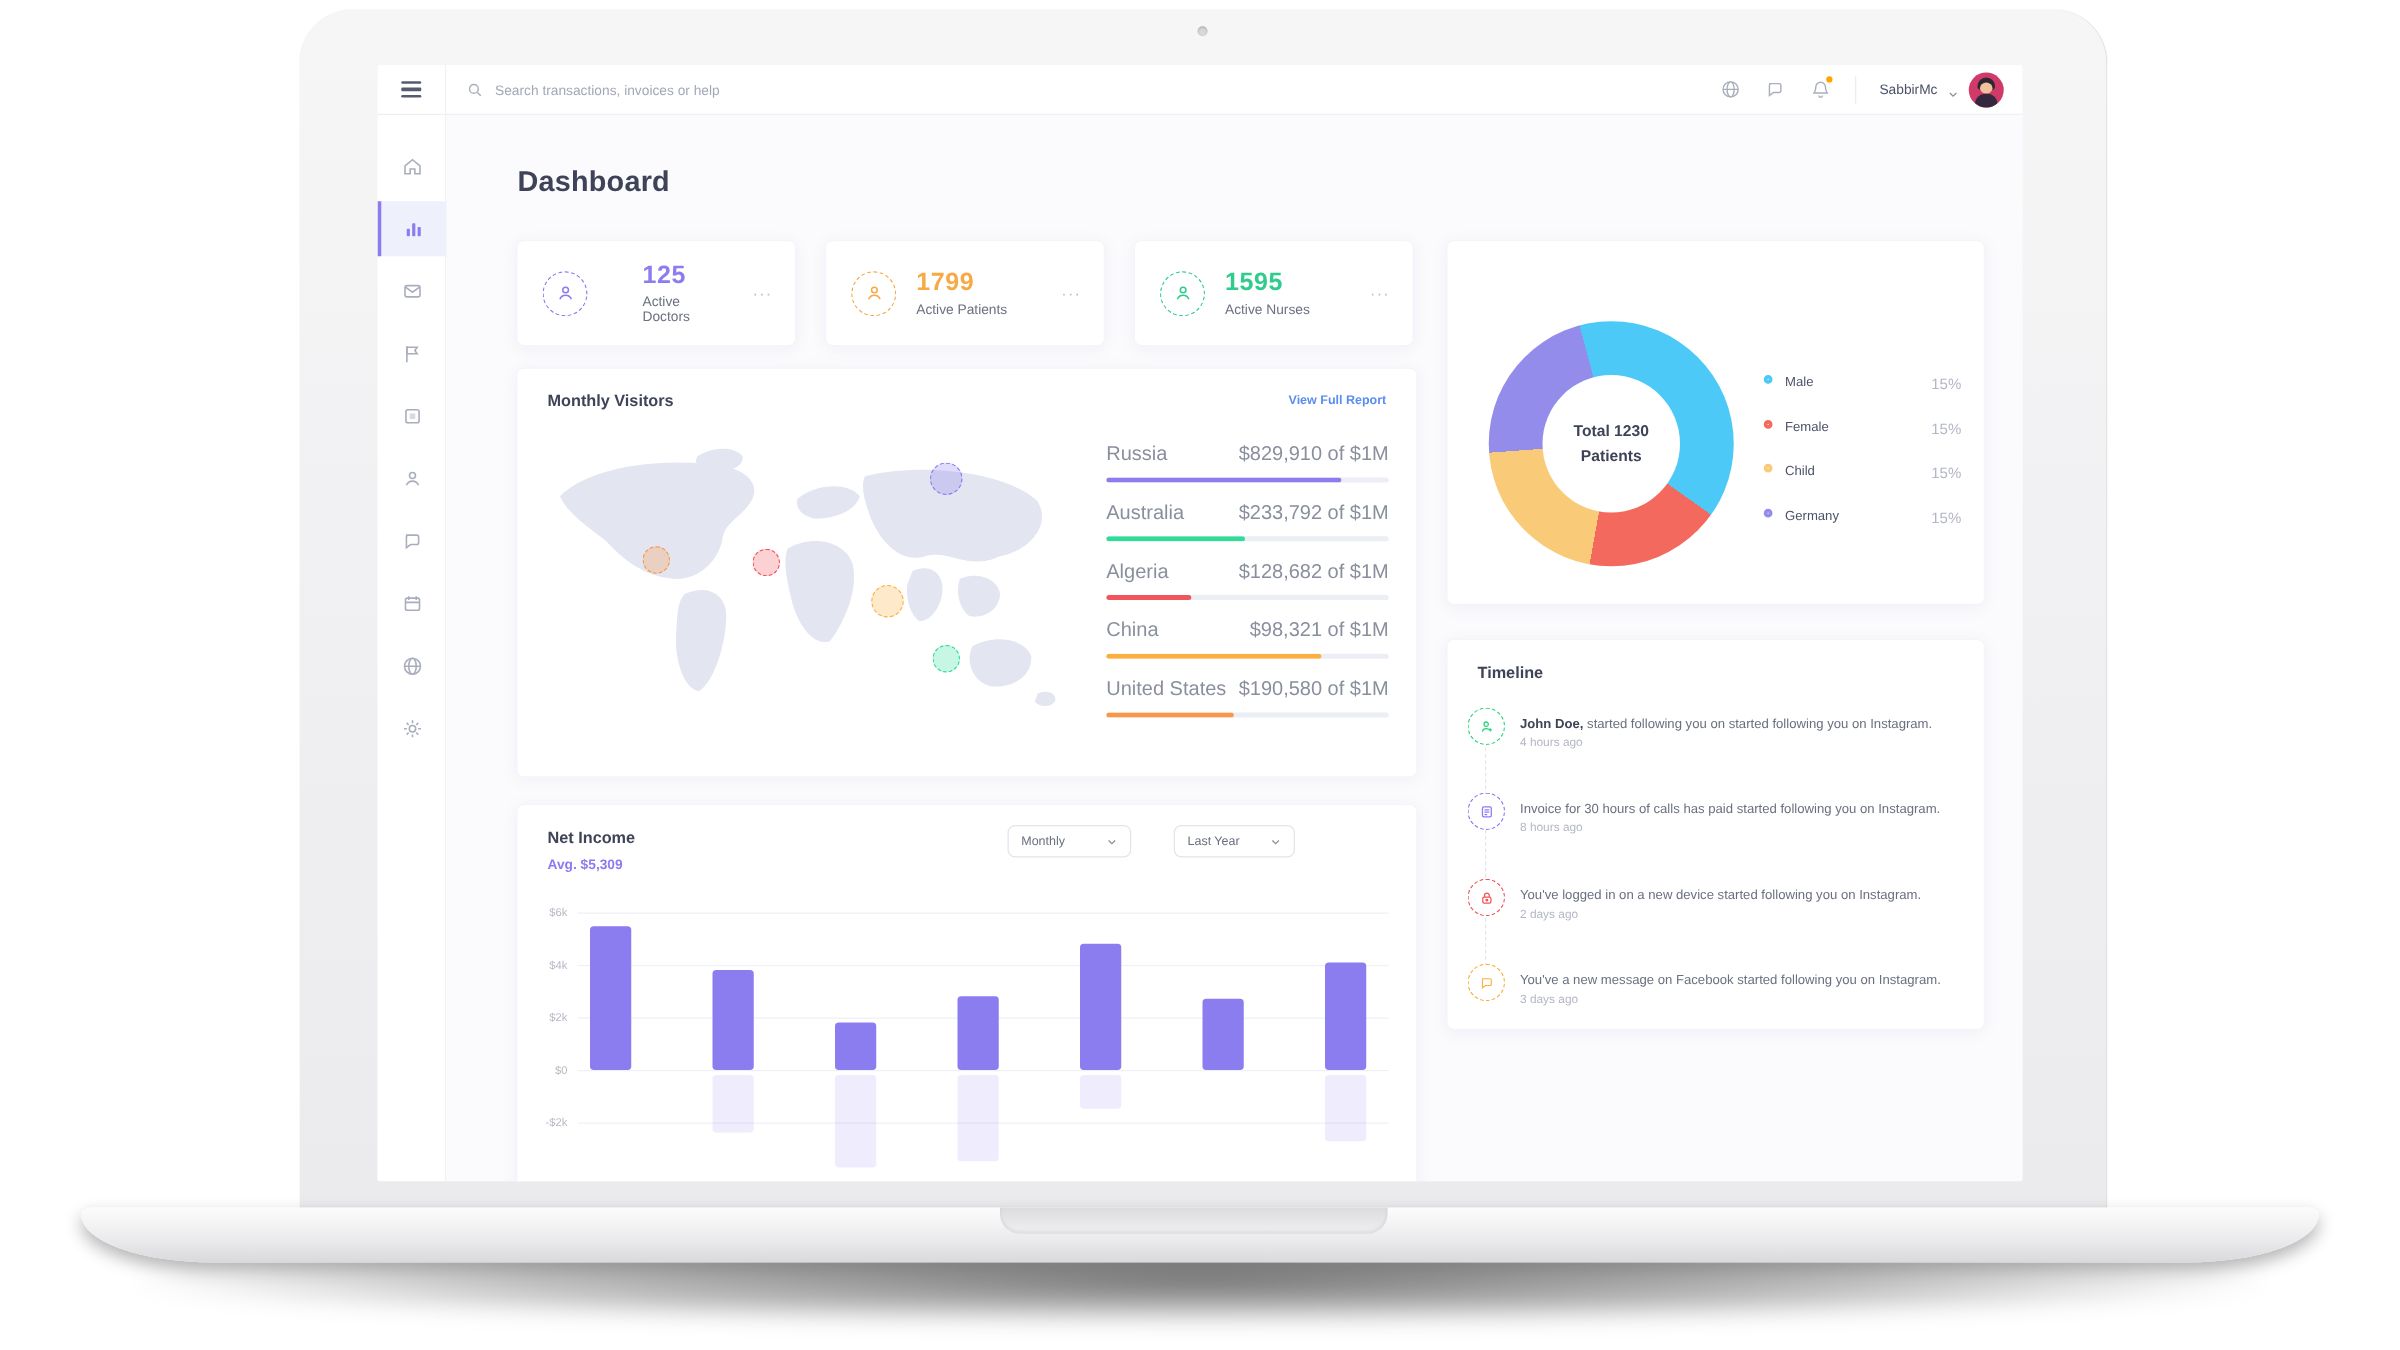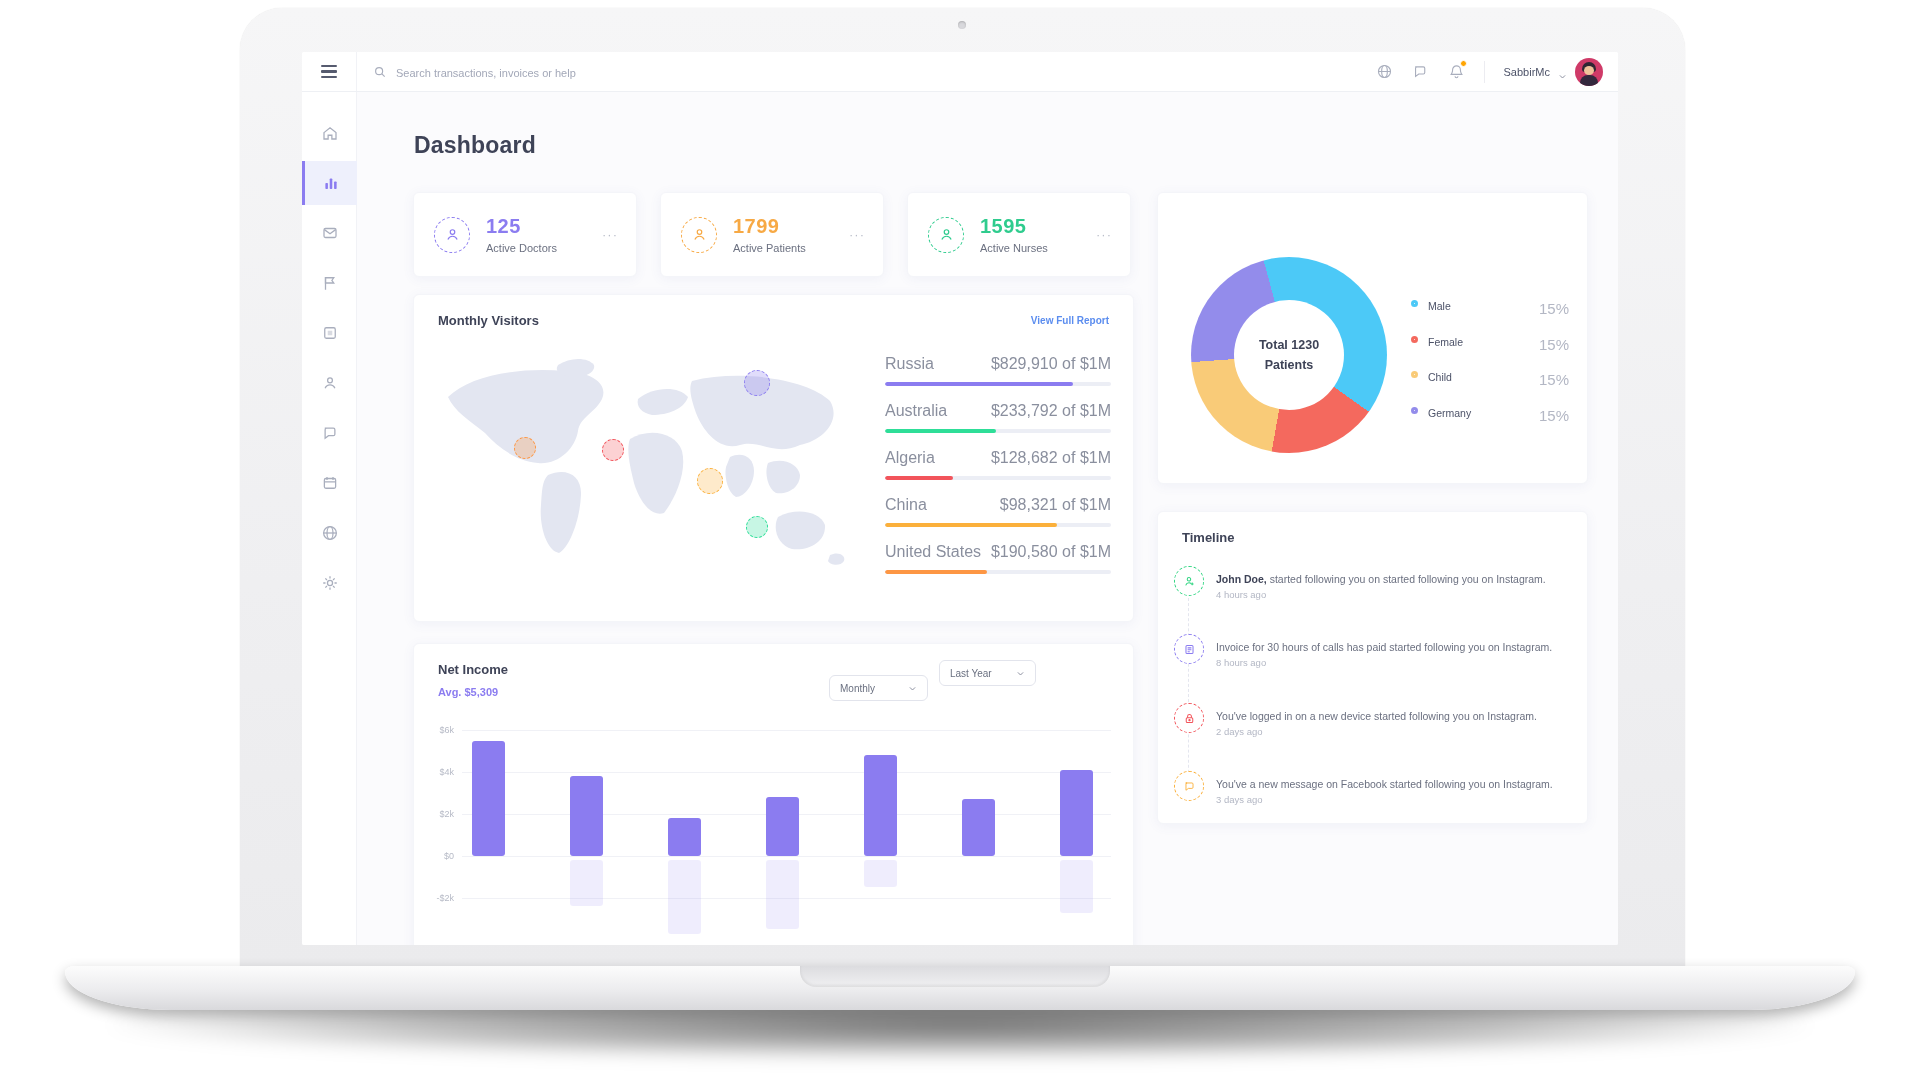--- a/index.html
+++ b/index.html
@@ -94,39 +94,39 @@
   .dropdown { height:26px; border:1px solid #e2e4ec; border-radius:6px; background:#fff; display:flex;
               align-items:center; justify-content:space-between; padding:0 10px; font-size:10px;
               color:#6a7080; cursor:pointer; }
   .donut { position:absolute; left:33px; top:64px; width:196px; height:196px; border-radius:50%; }
   .donut-hole { position:absolute; left:76px; top:107px; width:110px; height:110px; border-radius:50%;
                 background:#fff; display:flex; flex-direction:column; align-items:center; justify-content:center; }
   .donut-hole div { font-size:12.5px; color:#3e4357; font-weight:bold; line-height:1.6; }
   .legend-row { position:absolute; left:253px; width:158px; height:16px; display:flex; }
   .legend-dot { width:7px; height:7px; border-radius:50%; border:3px solid currentColor; background:#fff; }
   .legend-label { font-size:10.5px; color:#4c5268; margin-left:10px; }
-  .legend-pct { margin-left:auto; font-size:15px; color:#b3b7c4; }
+  .legend-pct { margin-left:auto; font-size:12px; color:#b3b7c4; }
 
   
   .tl-card { left:800px; top:419px; width:431px; height:313px; }
   .tl-title { position:absolute; left:24px; top:18px; }
   .tl-line { position:absolute; left:30px; top:86px; width:0; height:190px; border-left:1px dashed #e4e6ef; }
   .tl-icon { position:absolute; left:16px; width:30px; height:30px; border-radius:50%;
              border:1.3px dashed currentColor; background:#fff; display:flex; align-items:center; justify-content:center; }
   .tl-icon svg { width:13px; height:13px; }
   .tl-body { position:absolute; left:58px; width:352px; }
   .tl-text { font-size:10.5px; color:#6b7080; line-height:1.35; }
   .tl-text b { color:#3e4357; }
   .tl-time { font-size:9.5px; color:#b3b7c4; margin-top:3px; }
 
   
   .ni-card { left:56px; top:551px; width:721px; height:345px; overflow:hidden; }
   .ni-title { position:absolute; left:24px; top:18px; }
   .ni-avg { position:absolute; left:24px; top:42px; font-size:11px; font-weight:bold; color:#8b7cf0; }
-  .ni-dd1 { position:absolute; left:415px; top:16px; width:99px;margin-top:15px; }
+  .ni-dd1 { position:absolute; left:392px; top:16px; width:99px; }
   .ni-dd2 { position:absolute; left:525px; top:16px; width:97px; }
   .grid-line { position:absolute; left:48px; width:649px; height:1px; background:#f0f1f6; }
   .y-tick { position:absolute; left:0; width:40px; text-align:right; font-size:9px; color:#b6bac6; transform:translateY(-5px); }
   .bar { position:absolute; width:33px; border-radius:3px; }
   .bar.pos { background:#8b7cf0; }
   .bar.neg { background:#8b7cf0; opacity:.14; }
 
   .icon-svg { display:inline-flex; }
 </style>
 </head>
@@ -276,21 +276,21 @@
               <path d="M12 3v3M12 18v3M3 12h3M18 12h3M5.8 5.8l2.1 2.1M16.1 16.1l2.1 2.1M18.2 5.8l-2.1 2.1M7.9 16.1l-2.1 2.1"></path>
             </svg>
           </span>
         </div>
       </div>
 
     <div class="main">
       <div class="page-title">Dashboard</div>
 
       <div id="stats">
-          <div class="card stat-card" style="left: 56px;">
+          <div class="card stat-card" style="left: 56px; gap: 28px;">
             <span class="stat-ring" style="color: rgb(139, 124, 240);">
               <svg viewBox="0 0 24 24" fill="none" stroke="currentColor" stroke-width="1.7">
                 <circle cx="12" cy="8.5" r="3.2"></circle>
                 <path d="M5.5 19c1.2-3 3.6-4.5 6.5-4.5s5.3 1.5 6.5 4.5"></path>
               </svg>
             </span>
             <div class="stat-mid">
               <div class="stat-value" style="color: rgb(139, 124, 240);">125</div>
               <div class="stat-label">Active Doctors</div>
             </div>

